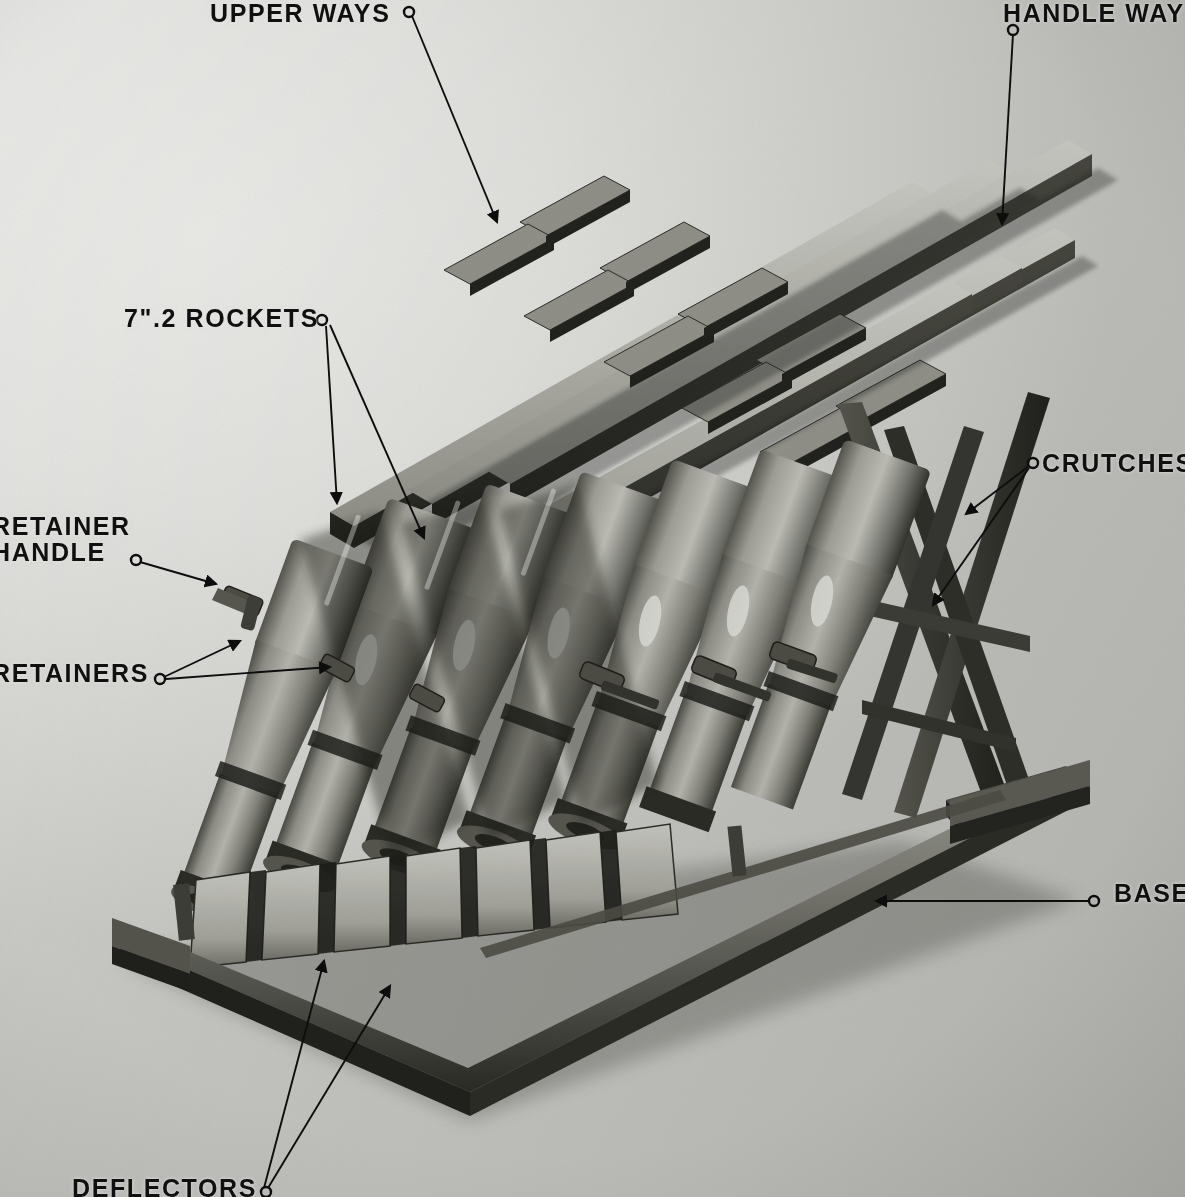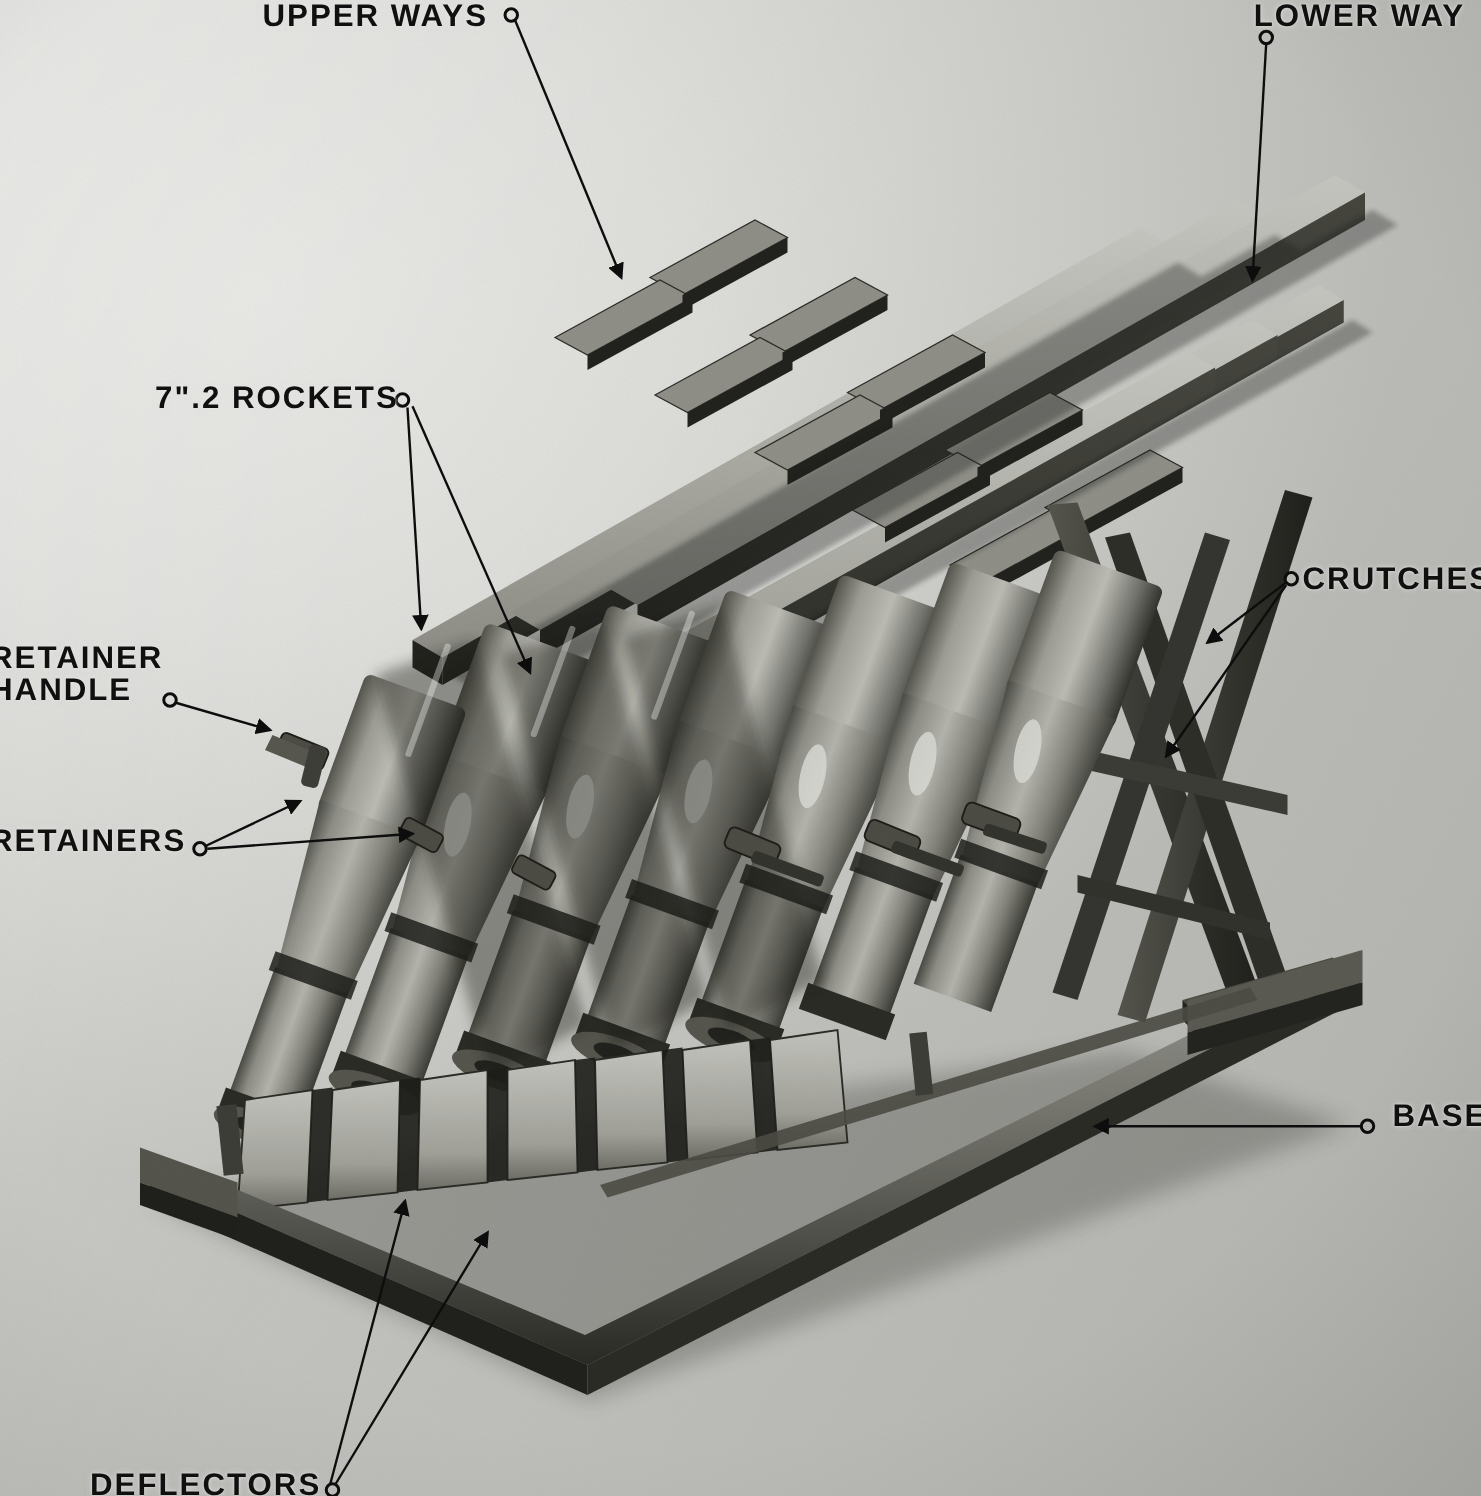--- a/index.html
+++ b/index.html
@@ -395,21 +395,21 @@
       <circle cx="322" cy="320" r="5"></circle>
       <circle cx="136" cy="560" r="5"></circle>
       <circle cx="160" cy="679" r="5"></circle>
       <circle cx="1033" cy="463" r="5"></circle>
       <circle cx="1094" cy="901" r="5"></circle>
       <circle cx="266" cy="1192" r="5"></circle>
     </g>
   </svg>
 
   <div class="label lbl-upper">UPPER WAYS</div>
-  <div class="label lbl-lower">LOWER WAY</div>
+  <div class="label lbl-lower">HANDLE WAY</div>
   <div class="label lbl-rockets">7".2 ROCKETS</div>
   <div class="label lbl-handle">RETAINER
 HANDLE</div>
   <div class="label lbl-retain">RETAINERS</div>
   <div class="label lbl-crutch">CRUTCHES</div>
   <div class="label lbl-base">BASE</div>
   <div class="label lbl-defl">DEFLECTORS</div>
 
 </div>
 

